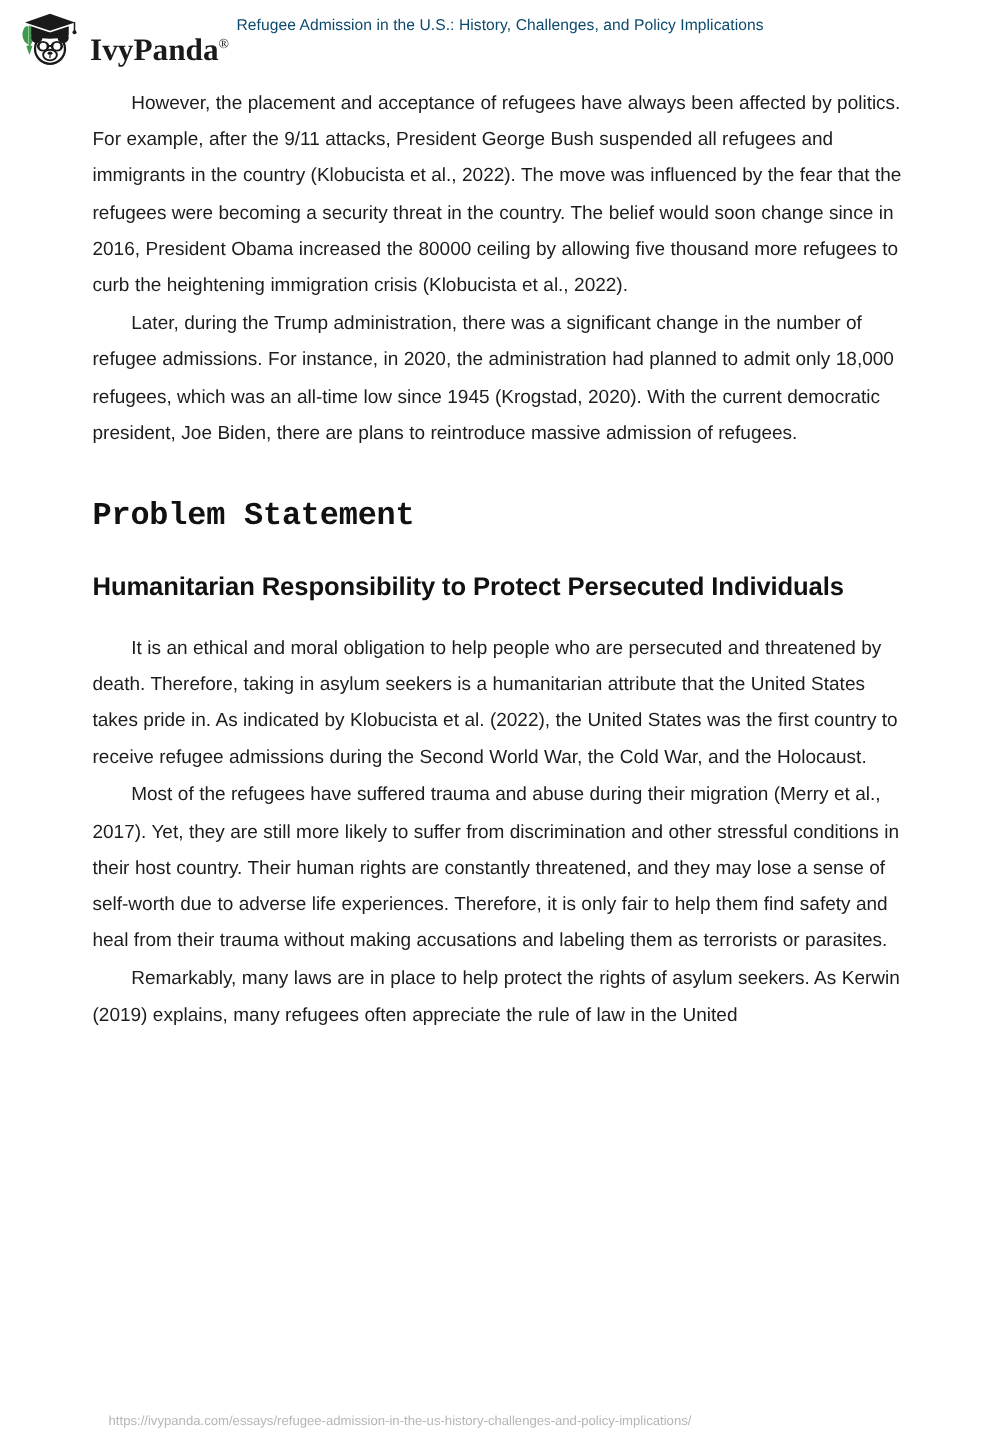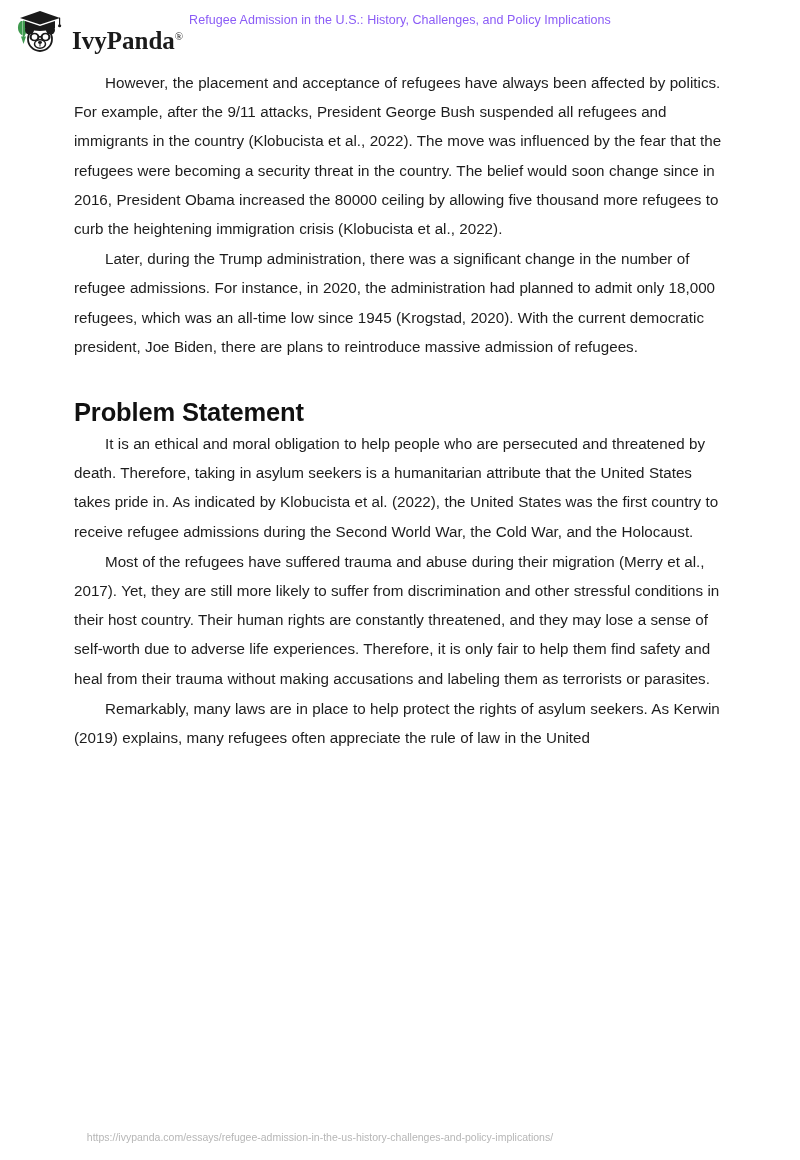--- a/index.html
+++ b/index.html
@@ -53,21 +53,21 @@
     vertical-align: super;
     font-weight: 400;
   }
   .header-title {
     position: absolute;
     left: 0;
     right: 0;
     top: 13px;
     text-align: center;
     font-size: 12.5px;
-    color: #8b5cf6;
+    color: #0c4a6e;
     font-family: "Liberation Sans", sans-serif;
     letter-spacing: 0.05px;
     white-space: nowrap;
   }
 
   
   .content {
     position: absolute;
     left: 74px;
     top: 68px;
@@ -88,20 +88,21 @@
   }
   p.para + p.para { margin-top: 1px; }
 
   h2.h-main {
     font-size: 25.5px;
     font-weight: 700;
     line-height: 33px;
     margin: 35px 0 0 0;
     color: #111111;
     letter-spacing: -0.15px;
+    font-family: Liberation Mono, monospace;
   }
   h3.h-sub {
     font-size: 20.5px;
     font-weight: 700;
     line-height: 34.5px;
     margin: 24px 0 0 0;
     color: #111111;
     letter-spacing: -0.1px;
   }
   h3.h-sub + p.para { margin-top: 16px; }
@@ -177,20 +178,21 @@
 
 <div class="content">
 
 
   <p class="para">However, the placement and acceptance of refugees have always been affected by politics. For example, after the 9/11 attacks, President George Bush suspended all refugees and immigrants in the country (Klobucista et al., 2022). The move was influenced by the fear that the refugees were becoming a security threat in the country. The belief would soon change since in 2016, President Obama increased the 80000 ceiling by allowing five thousand more refugees to curb the heightening immigration crisis (Klobucista et al., 2022).</p>
 
   <p class="para">Later, during the Trump administration, there was a significant change in the number of refugee admissions. For instance, in 2020, the administration had planned to admit only 18,000 refugees, which was an all-time low since 1945 (Krogstad, 2020). With the current democratic president, Joe Biden, there are plans to reintroduce massive admission of refugees.</p>
 
   <h2 class="h-main">Problem Statement</h2>
 
+  <h3 class="h-sub">Humanitarian Responsibility to Protect Persecuted Individuals</h3>
 
   <p class="para">It is an ethical and moral obligation to help people who are persecuted and threatened by death. Therefore, taking in asylum seekers is a humanitarian attribute that the United States takes pride in. As indicated by Klobucista et al. (2022), the United States was the first country to receive refugee admissions during the Second World War, the Cold War, and the Holocaust.</p>
 
   <p class="para">Most of the refugees have suffered trauma and abuse during their migration (Merry et al., 2017). Yet, they are still more likely to suffer from discrimination and other stressful conditions in their host country. Their human rights are constantly threatened, and they may lose a sense of self-worth due to adverse life experiences. Therefore, it is only fair to help them find safety and heal from their trauma without making accusations and labeling them as terrorists or parasites.</p>
 
 
   <p class="para">Remarkably, many laws are in place to help protect the rights of asylum seekers. As Kerwin (2019) explains, many refugees often appreciate the rule of law in the United</p>
 
 </div>
 

